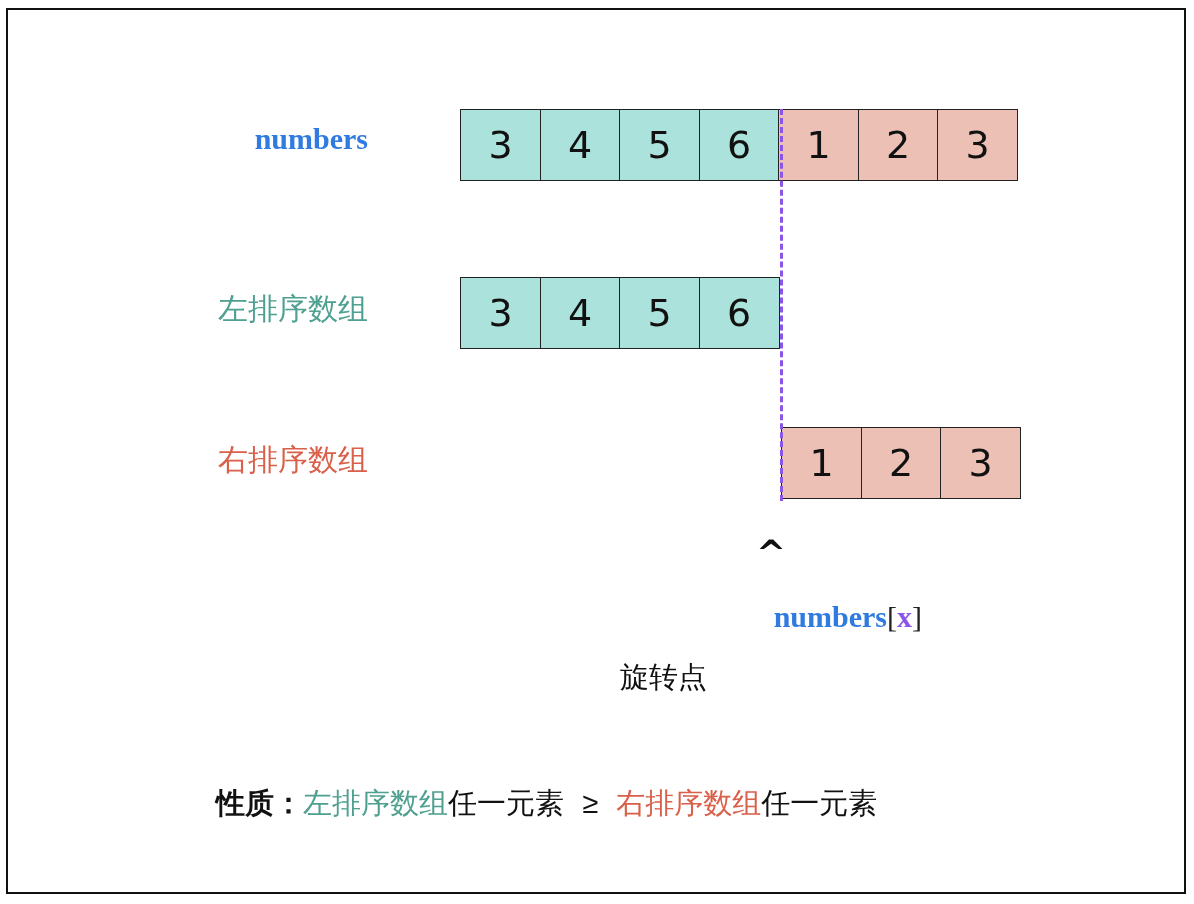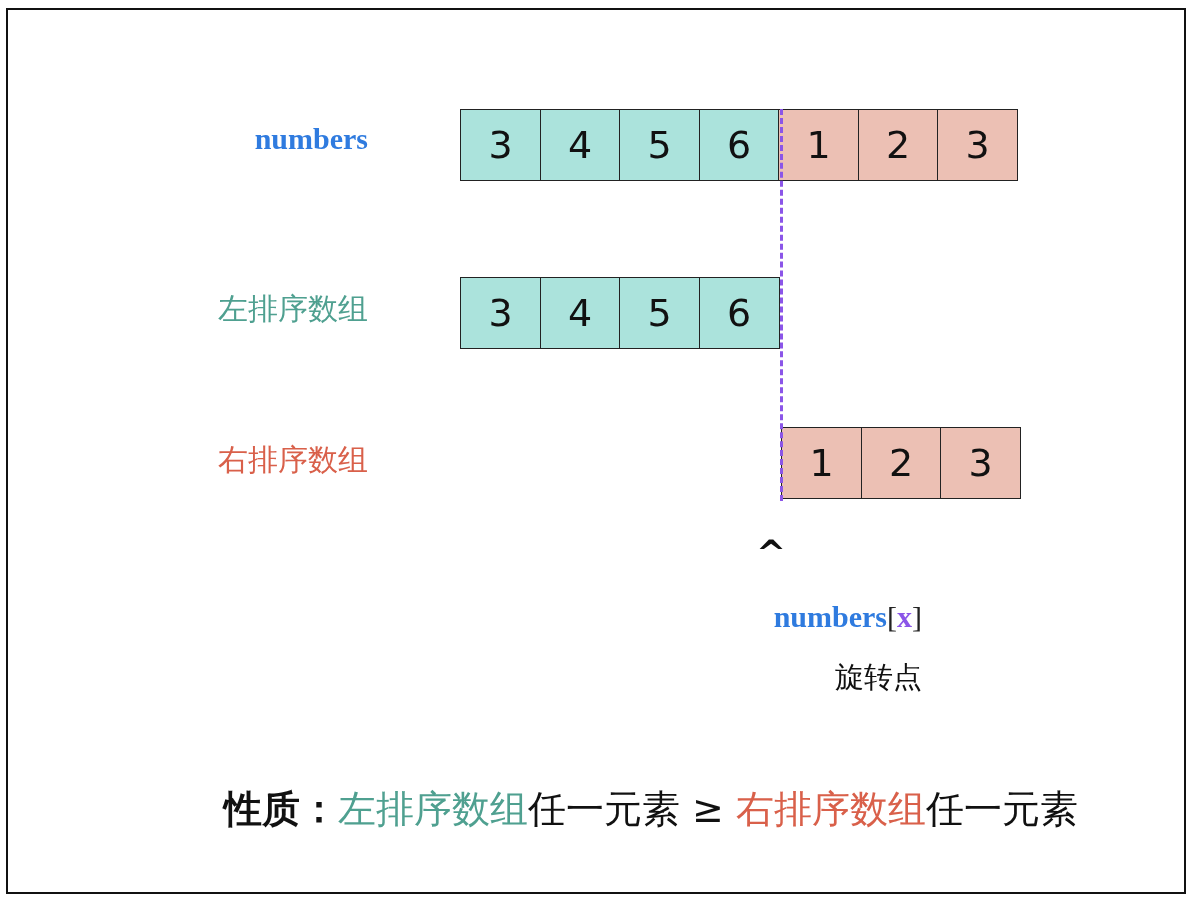--- a/index.html
+++ b/index.html
@@ -24,24 +24,24 @@
   .arr-row3 { left: 781px; top: 427px; }
   .pivot-line { position: absolute; left: 780px; top: 109px; width: 0; height: 392px;
                 border-left: 3px dashed #8B55E8; }
   .caret { position: absolute; left: 751px; top: 532px; width: 40px; text-align: center;
            font-size: 36px; font-weight: bold; color: #111; }
   .pivot-expr { position: absolute; left: 620px; top: 600px; width: 302px; text-align: right;
                 font-size: 30px; }
   .pivot-expr .name { color: #2F7BDF; }
   .pivot-expr .bracket { color: #222; font-weight: normal; }
   .pivot-expr .idx { color: #8B55E8; }
-  .pivot-caption { position: absolute; left: 620px; top: 658px; width: 302px; text-align: right;
+  .pivot-caption { position: absolute; left: 620px; top: 658px; width: 302px; text-align: left;
                    font-size: 29px; color: #111; }
-  .property { position: absolute; left: 224px; top: 784px; font-size: 38px; color: #111;
-              white-space: pre; }
+  .property { position: absolute; left: 216px; top: 784px; font-size: 29px; color: #111;
+              white-space: pre; font-family: Liberation Mono, monospace; }
   .property .bold { font-weight: bold; }
   .property .tealtxt { color: #4FA090; }
   .property .orangetxt { color: #D9604A; }
 </style>
 </head>
 <body>
 
 <div class="frame"></div>
 
 <div class="row-label mono label-numbers">numbers</div>

